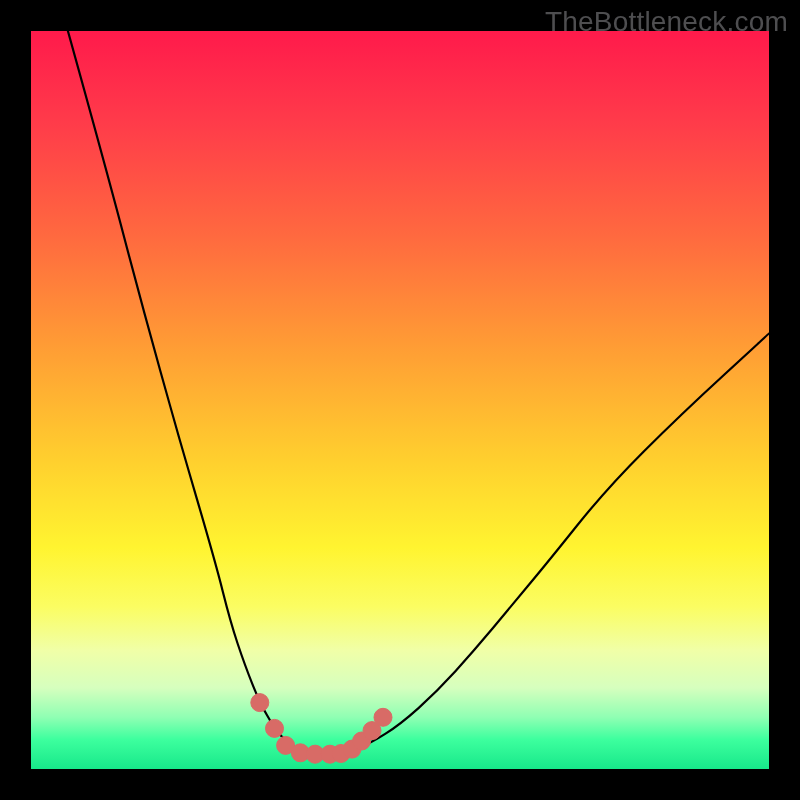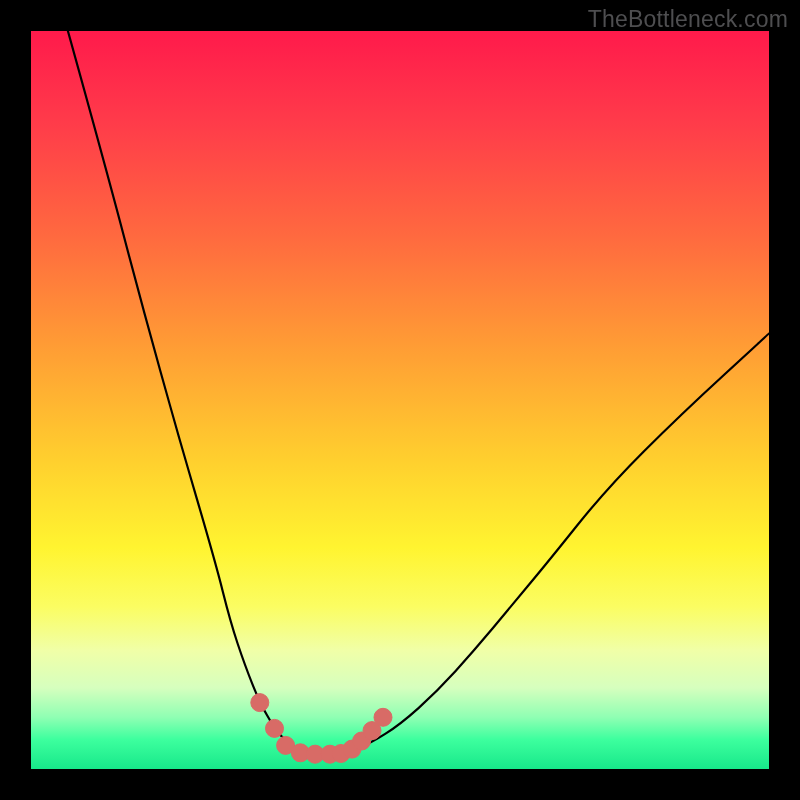--- a/index.html
+++ b/index.html
@@ -37,21 +37,21 @@
       #d6ffbe 89%,
       #8fffb3 93%,
       #3dff9e 96%,
       #17e88a 100%);
   }
   .watermark {
     position: absolute;
     top: 6px;
     right: 12px;
     color: #4e4e50;
-    font-size: 23px;
+    font-size: 28px;
     font-weight: 500;
     letter-spacing: 0.2px;
     user-select: none;
   }
   svg.curve {
     position: absolute;
     left: 0;
     top: 0;
     width: 738px;
     height: 738px;

